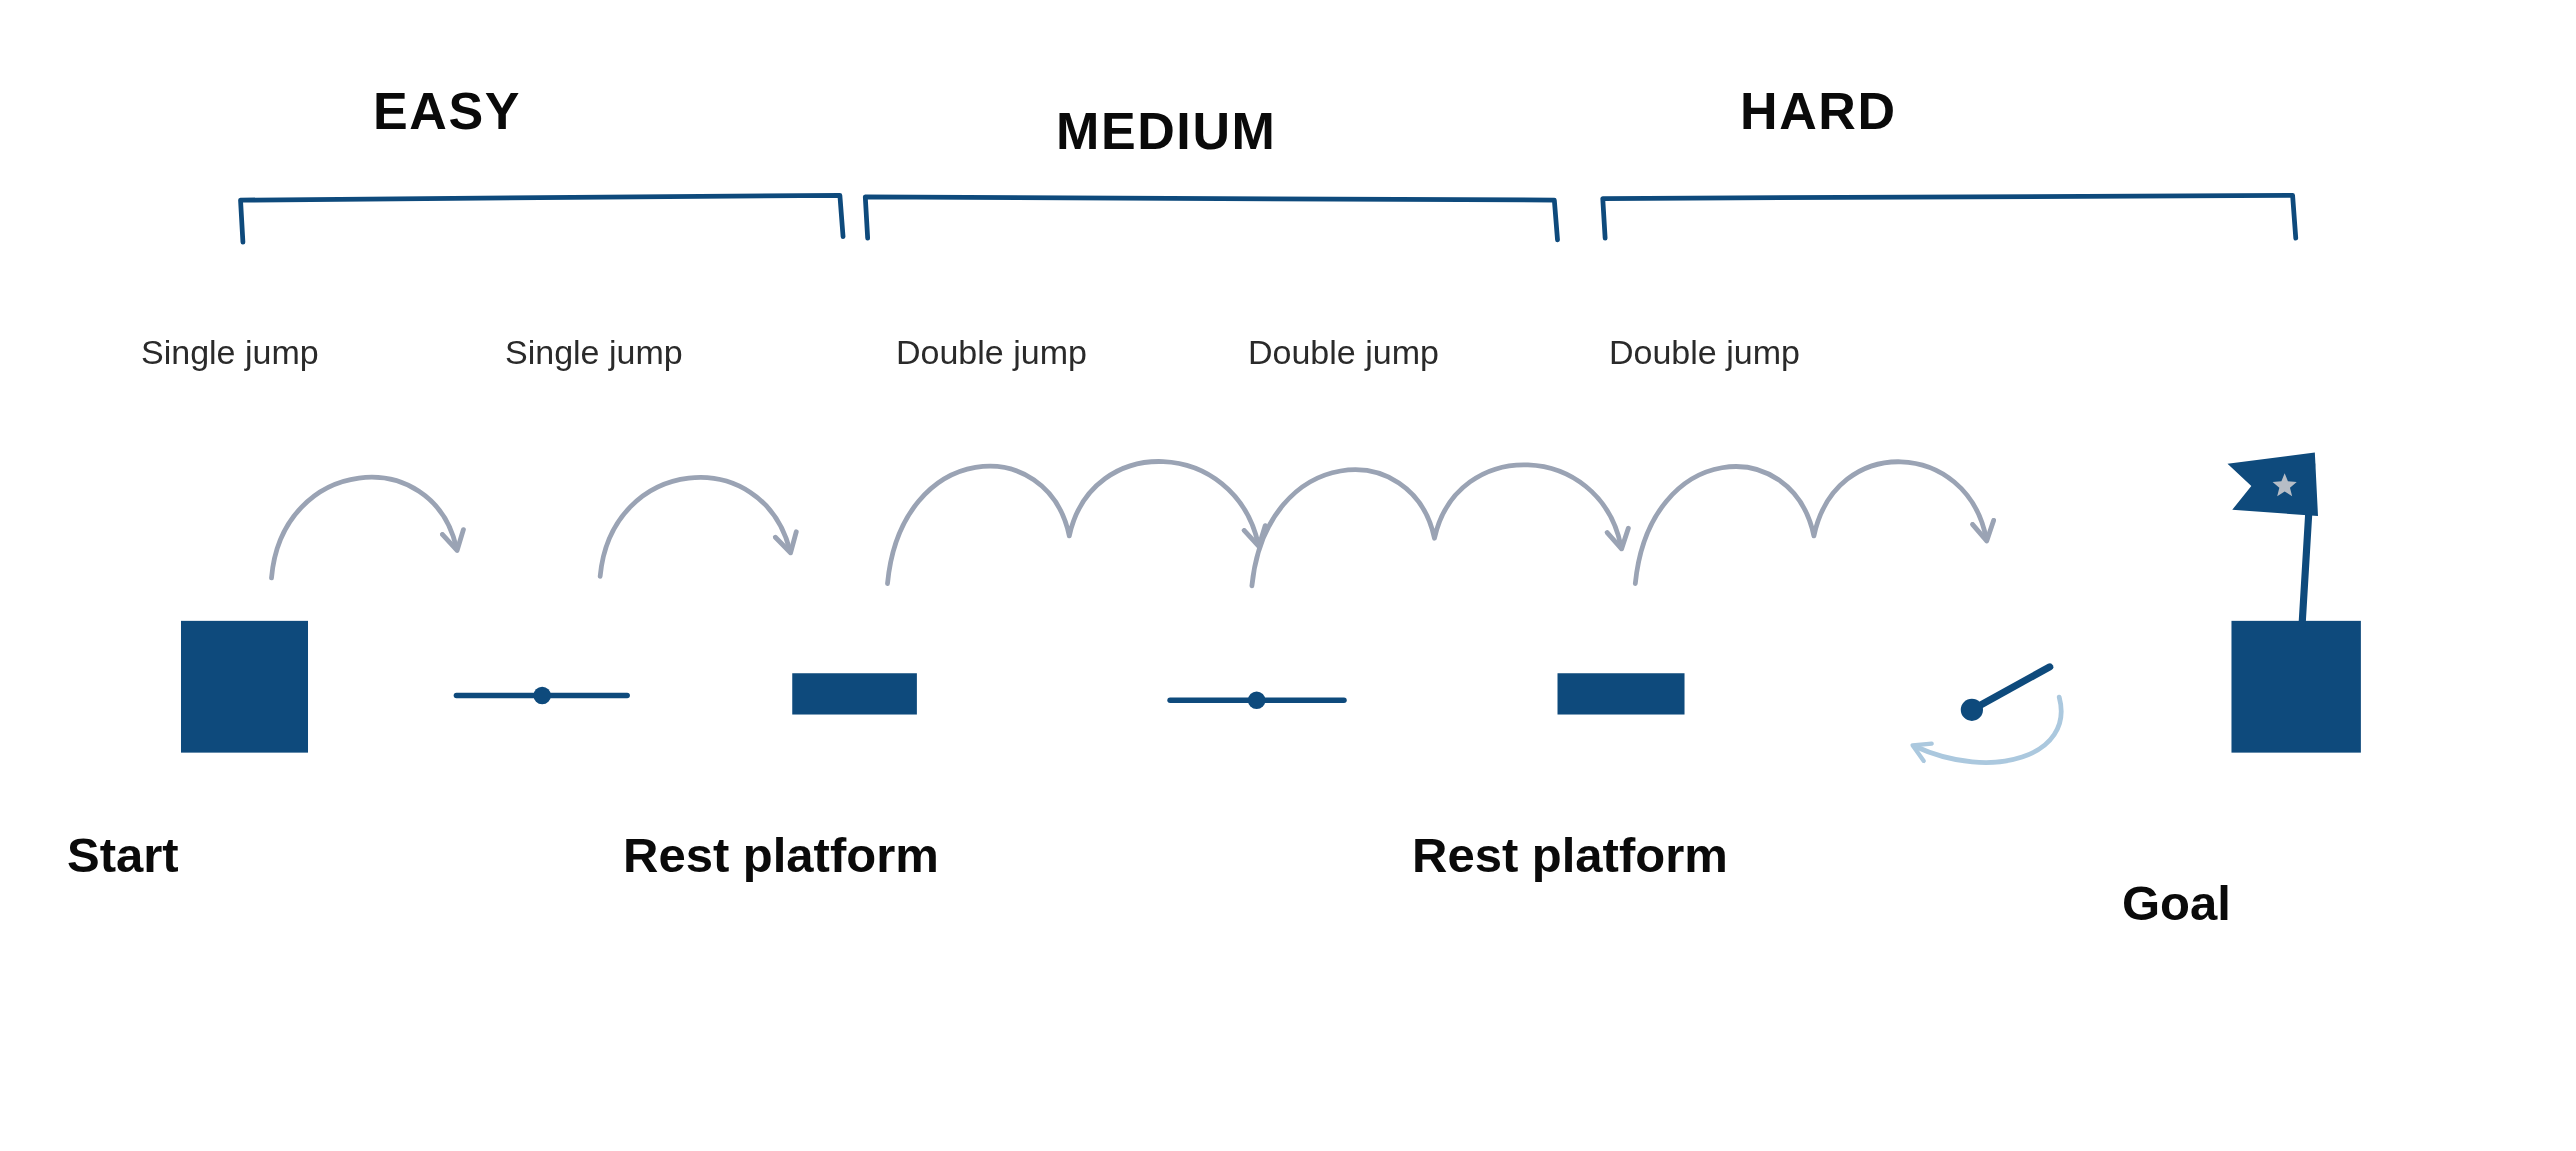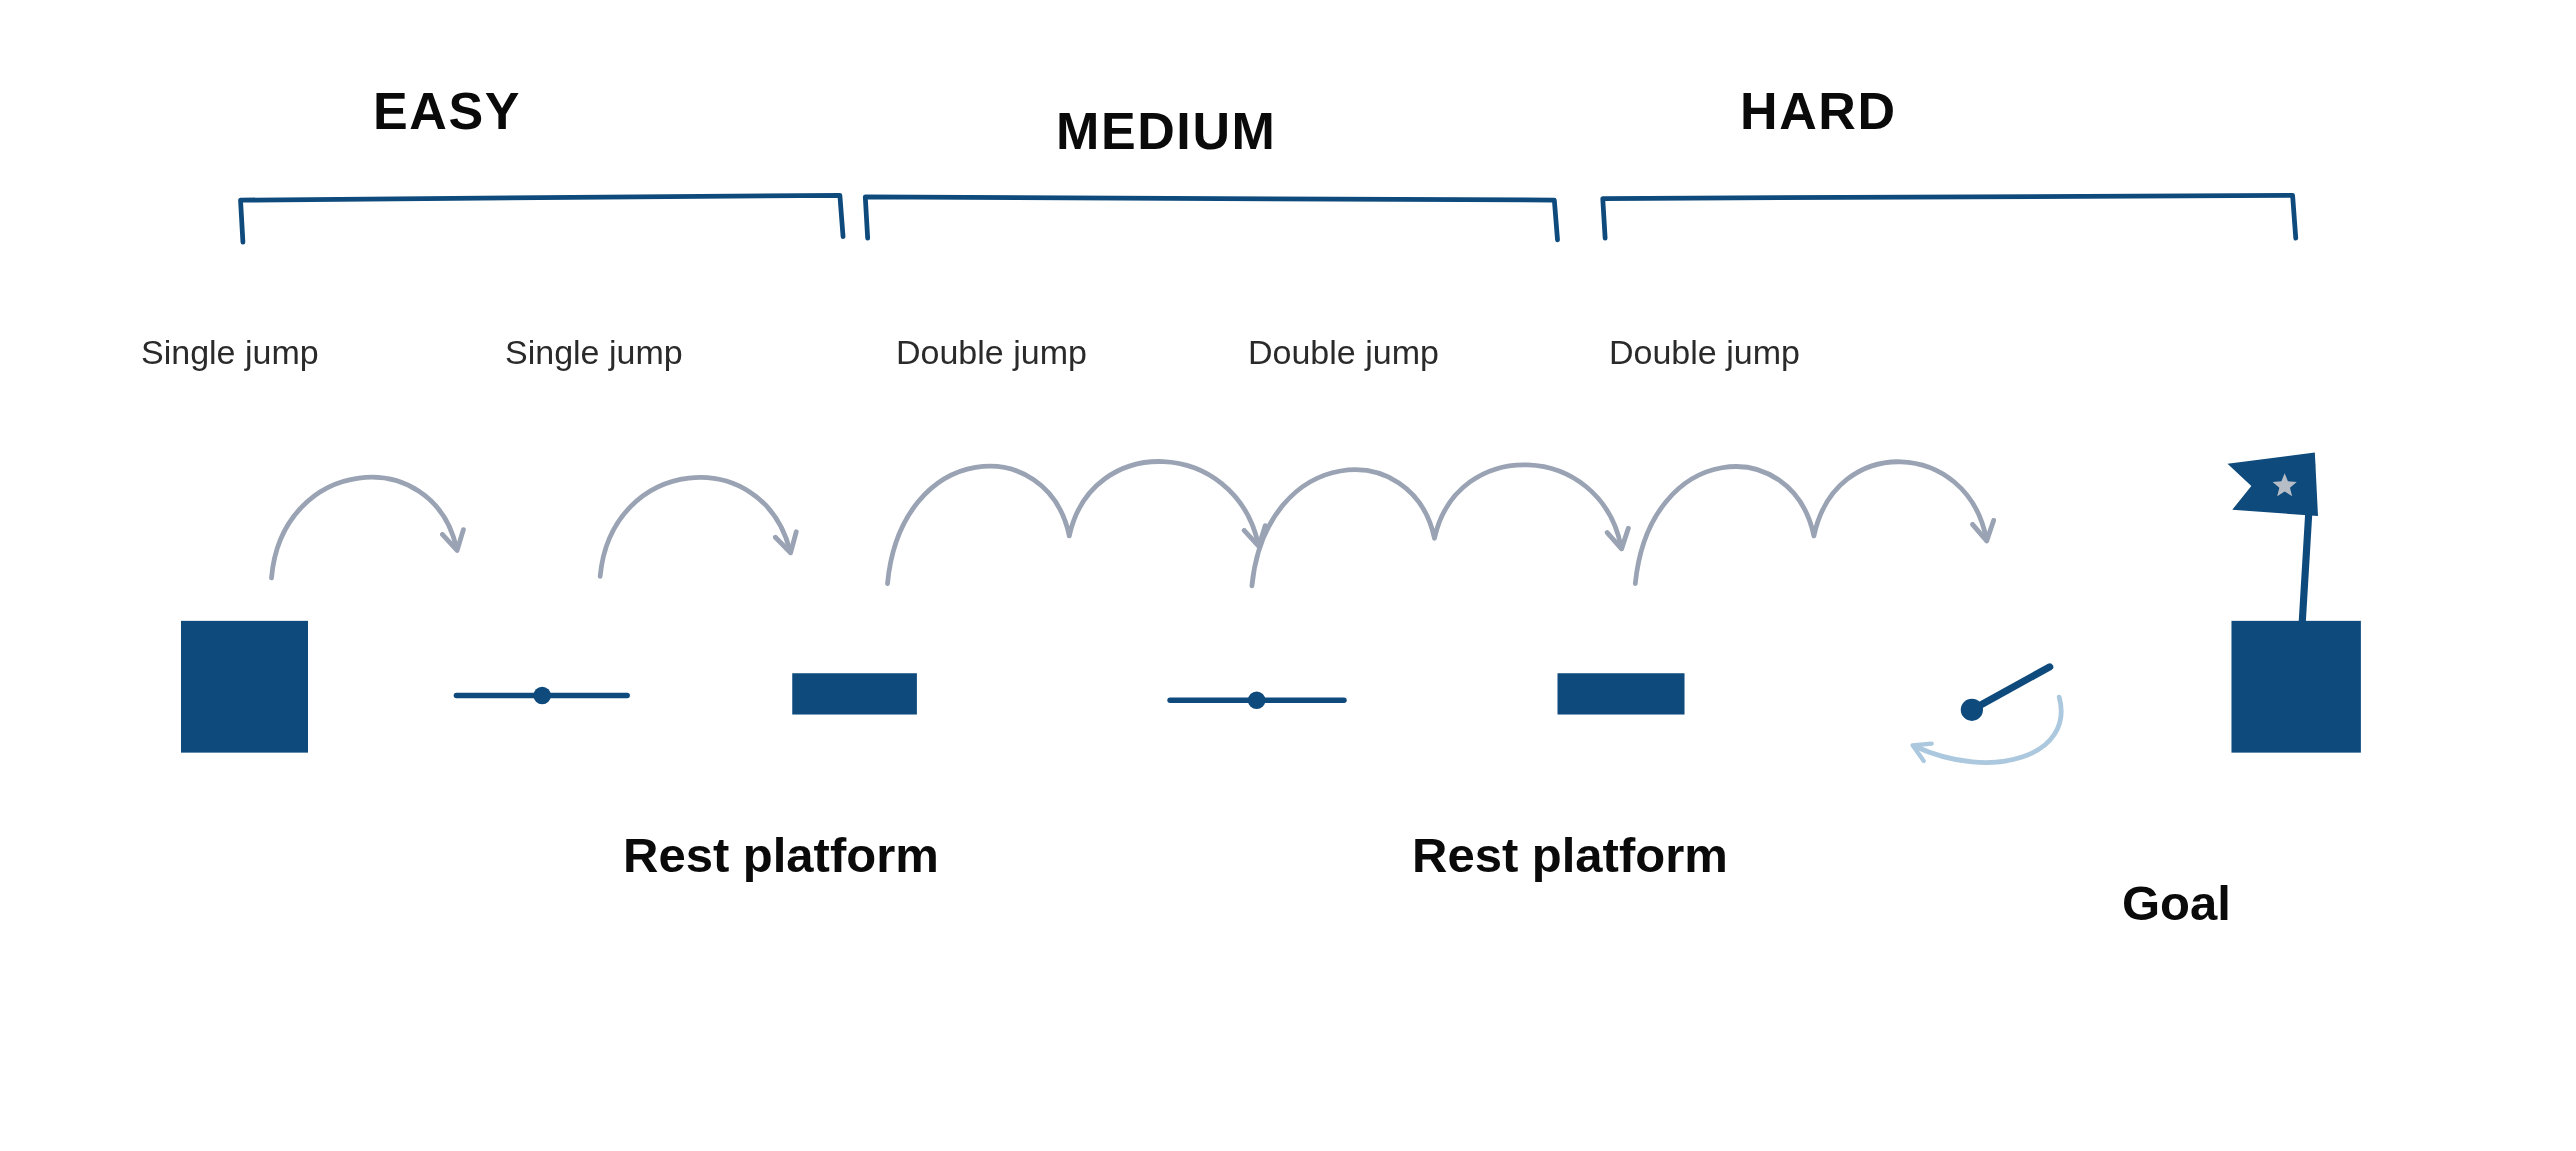--- a/index.html
+++ b/index.html
@@ -83,18 +83,19 @@
     </g>
 
     <g>
       <rect class="navy-fill" x="2811" y="782" width="163" height="166"></rect>
       <line class="navy-line" stroke-width="9" x1="2900" y1="786" x2="2912" y2="585"></line>
       <polygon class="navy-fill" points="2916,570 2806,584 2836,612 2812,642 2920,650"></polygon>
       <polygon class="star-fill" points="2878,596 2882.1,606.3 2893.2,607.1 2884.7,614.2 2887.4,624.9 2878,619 2868.6,624.9 2871.3,614.2 2862.8,607.1 2873.9,606.3"></polygon>
     </g>
   </svg>
 
+  <div class="label platform-label" style="left:67px;top:827px;width:318px;">Start</div>
   <div class="label platform-label" style="left:623px;top:827px;width:397px;">Rest platform</div>
   <div class="label platform-label" style="left:1412px;top:827px;width:397px;">Rest platform</div>
   <div class="label platform-label" style="left:2122px;top:843px;width:318px;margin-top:32px;">Goal</div>
 
 </div>
 
 
 </body></html>

